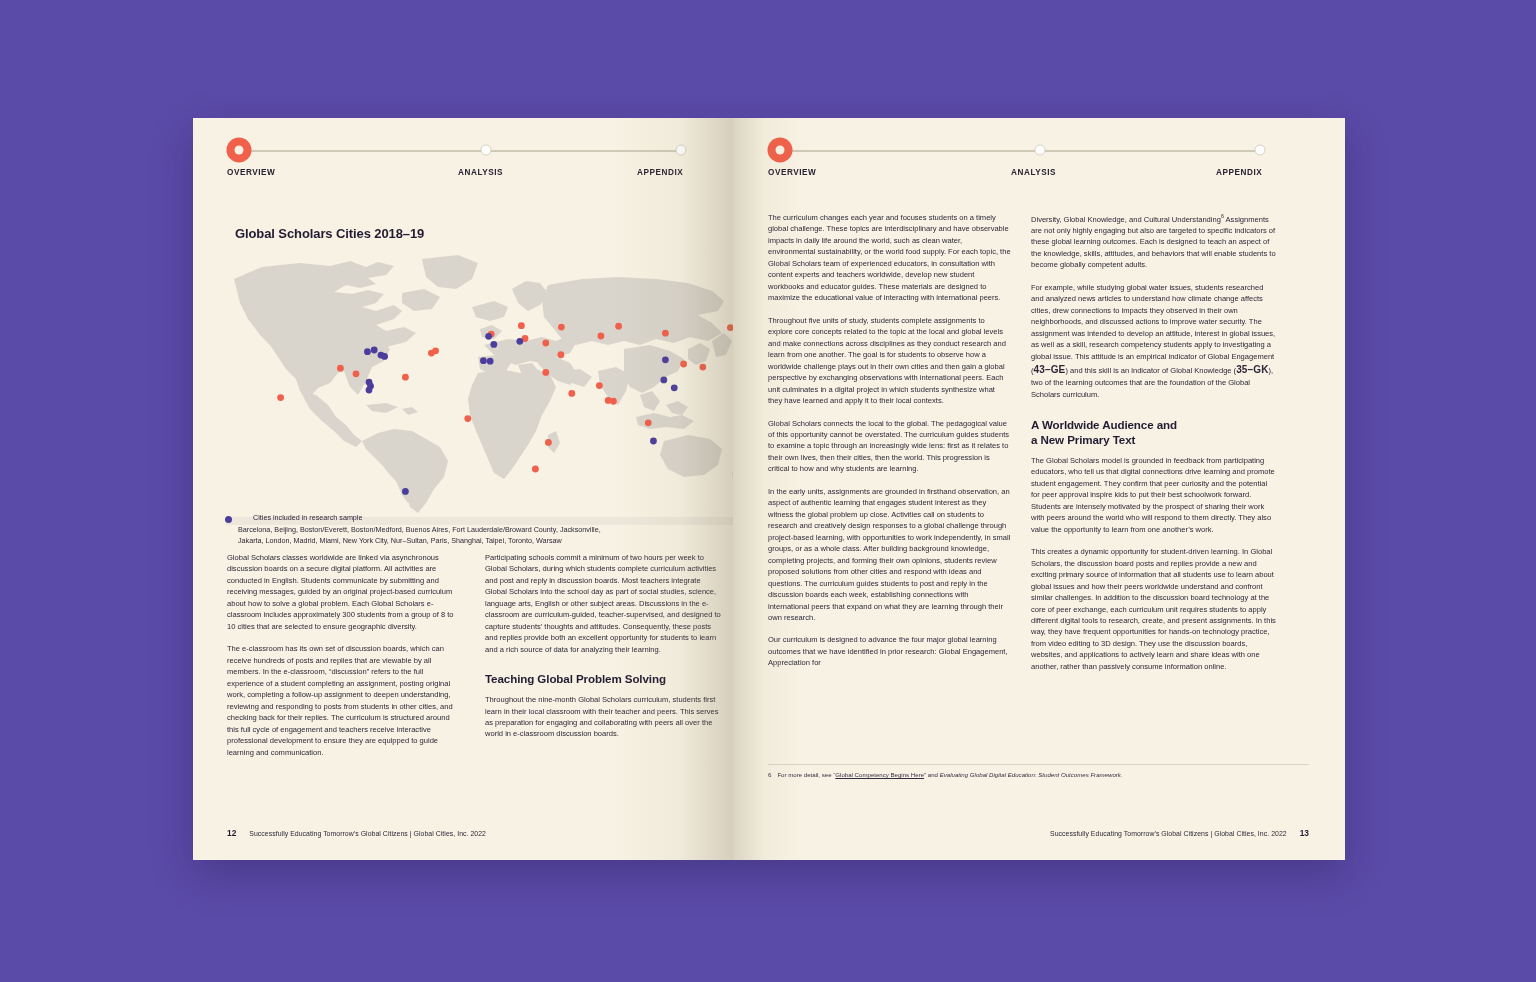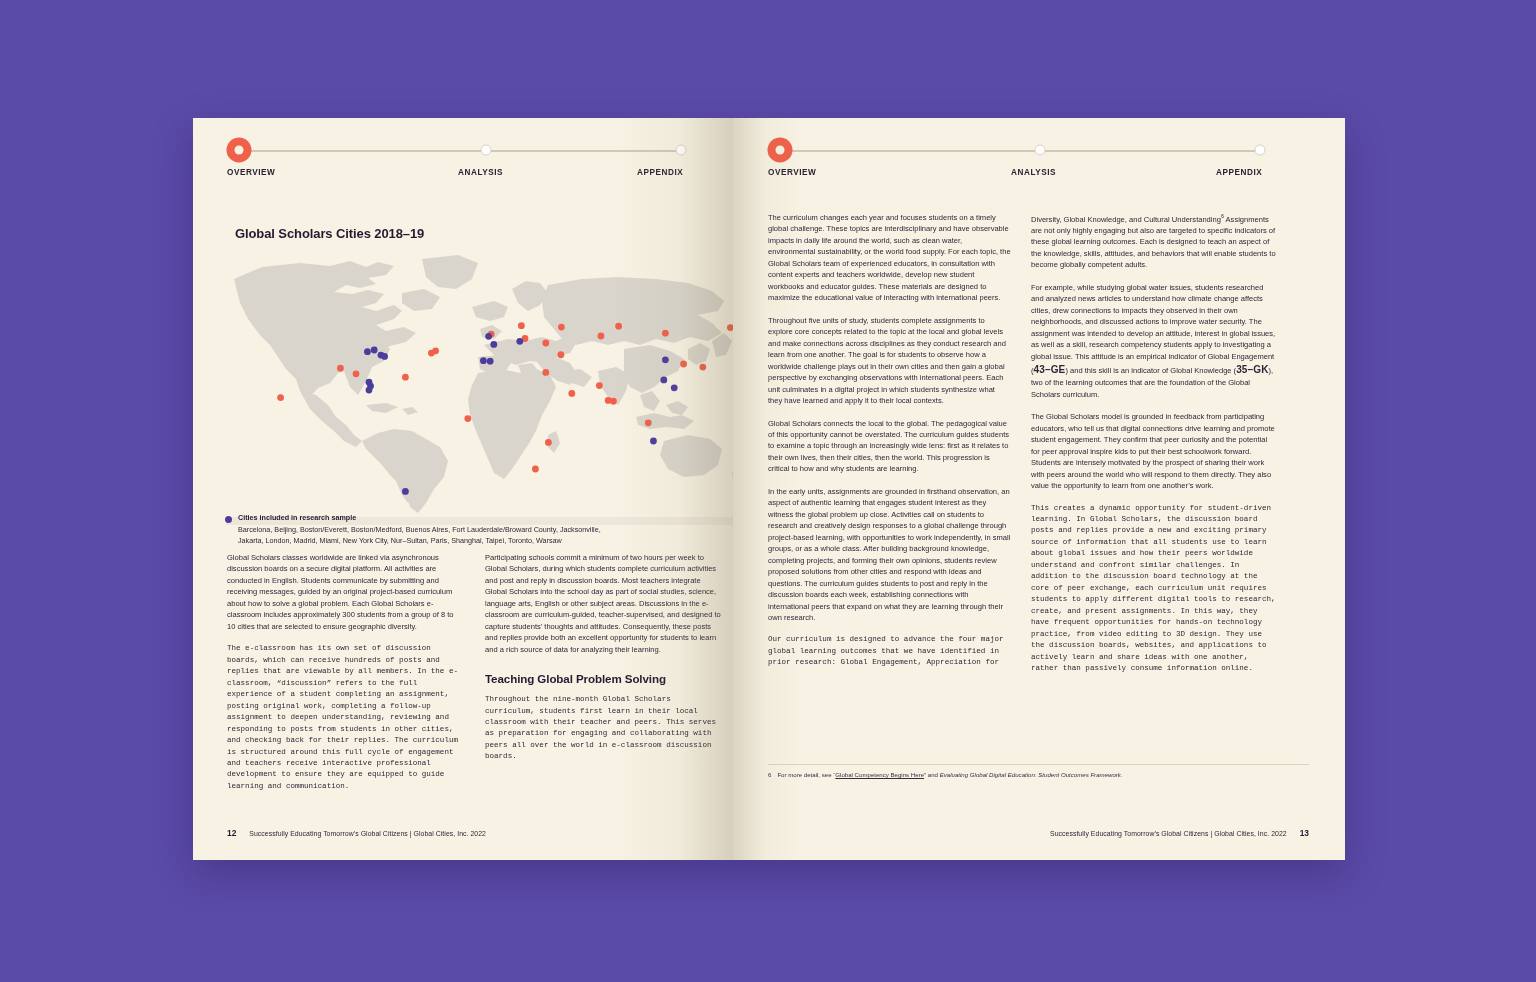--- a/index.html
+++ b/index.html
@@ -81,41 +81,41 @@
     margin: 8px; letter-spacing: -0.1px;
   }
   h2.subhead {
     font-size: 11.6px; font-weight: bold; color: #221c33;
     margin: 0 0 7px 0; line-height: 1.28; letter-spacing: -0.1px;
   }
   p.body {
     font-size: 7.55px; line-height: 1.52; color: #2c2738;
     margin: 0 0 11px 0; text-align: left;
   }
-  p.body:last-child { margin-bottom: 0; font-family: Liberation Mono, monospace; }
+  p.body:last-child { margin-bottom: 0; }
   .col { position: absolute; }
 
   
   .map-wrap {
     position: absolute;
     left: 33px; top: 127px;
     width: 520px; height: 280px;
   }
   .map-wrap svg { display: block; width: 100%; height: 100%; }
   .dot { }
 
   
   .legend { position: absolute; left: 32px; top: 395px; width: 500px; }
   .legend .swatch {
     position: absolute; left: 0; top: 2.5px;
     width: 7px; height: 7px; border-radius: 50%; background: #4b3d9c;
   }
   .legend .ltitle {
-    margin-left: 13px;
-    font-size: 7.2px; font-weight: bold; color: #221c33; line-height: 1.4;
+    margin-left: 28px;
+    font-size: 7.2px; font-weight: normal; color: #221c33; line-height: 1.4;
   }
   .legend .lbody {
     margin-left: 13px;
     font-size: 7.2px; color: #2c2738; line-height: 1.45; margin-top: 2px;
   }
 
   
   .footer {
     position: absolute; bottom: 22px;
     font-size: 6.9px; color: #2c2738;
@@ -321,20 +321,21 @@
         <p class="body">Global Scholars connects the local to the global. The pedagogical value of this opportunity cannot be overstated. The curriculum guides students to examine a topic through an increasingly wide lens: first as it relates to their own lives, then their cities, then the world. This progression is critical to how and why students are learning.</p>
         <p class="body">In the early units, assignments are grounded in firsthand observation, an aspect of authentic learning that engages student interest as they witness the global problem up close. Activities call on students to research and creatively design responses to a global challenge through project-based learning, with opportunities to work independently, in small groups, or as a whole class. After building background knowledge, completing projects, and forming their own opinions, students review proposed solutions from other cities and respond with ideas and questions. The curriculum guides students to post and reply in the discussion boards each week, establishing connections with international peers that expand on what they are learning through their own research.</p>
         <p class="body">Our curriculum is designed to advance the four major global learning outcomes that we have identified in prior research: Global Engagement, Appreciation for</p>
       </div>
 
       <div class="col" style="left:298px; top:94px; width:246px;">
         <p class="body"><span>Diversity, Global Knowledge, and Cultural Understanding</span><sup class="fn">6</sup><span> Assignments are not only highly engaging but also are targeted to specific indicators of these global learning outcomes. Each is designed to teach an aspect of the knowledge, skills, attitudes, and behaviors that will enable students to become globally competent adults.</span></p>
 
         <p class="body"><span>For example, while studying global water issues, students researched and analyzed news articles to understand how climate change affects cities, drew connections to impacts they observed in their own neighborhoods, and discussed actions to improve water security. The assignment was intended to develop an attitude, interest in global issues, as well as a skill, research competency students apply to investigating a global issue. This attitude is an empirical indicator of Global Engagement (</span><span class="mono-b">43–GE</span><span>) and this skill is an indicator of Global Knowledge (</span><span class="mono-b">35–GK</span><span>), two of the learning outcomes that are the foundation of the Global Scholars curriculum.</span></p>
 
+        <h2 class="subhead" style="margin-top:18px;"><span>A Worldwide Audience and</span><br><span>a New Primary Text</span></h2>
 
         <p class="body">The Global Scholars model is grounded in feedback from participating educators, who tell us that digital connections drive learning and promote student engagement. They confirm that peer curiosity and the potential for peer approval inspire kids to put their best schoolwork forward. Students are intensely motivated by the prospect of sharing their work with peers around the world who will respond to them directly. They also value the opportunity to learn from one another’s work.</p>
         <p class="body">This creates a dynamic opportunity for student-driven learning. In Global Scholars, the discussion board posts and replies provide a new and exciting primary source of information that all students use to learn about global issues and how their peers worldwide understand and confront similar challenges. In addition to the discussion board technology at the core of peer exchange, each curriculum unit requires students to apply different digital tools to research, create, and present assignments. In this way, they have frequent opportunities for hands-on technology practice, from video editing to 3D design. They use the discussion boards, websites, and applications to actively learn and share ideas with one another, rather than passively consume information online.</p>
       </div>
 
       <div class="footnote">
         <span class="num">6</span>
         <span><span>For more detail, see “</span><u>Global Competency Begins Here</u><span>” and </span><i>Evaluating Global Digital Education: Student Outcomes Framework.</i></span>
       </div>
 

